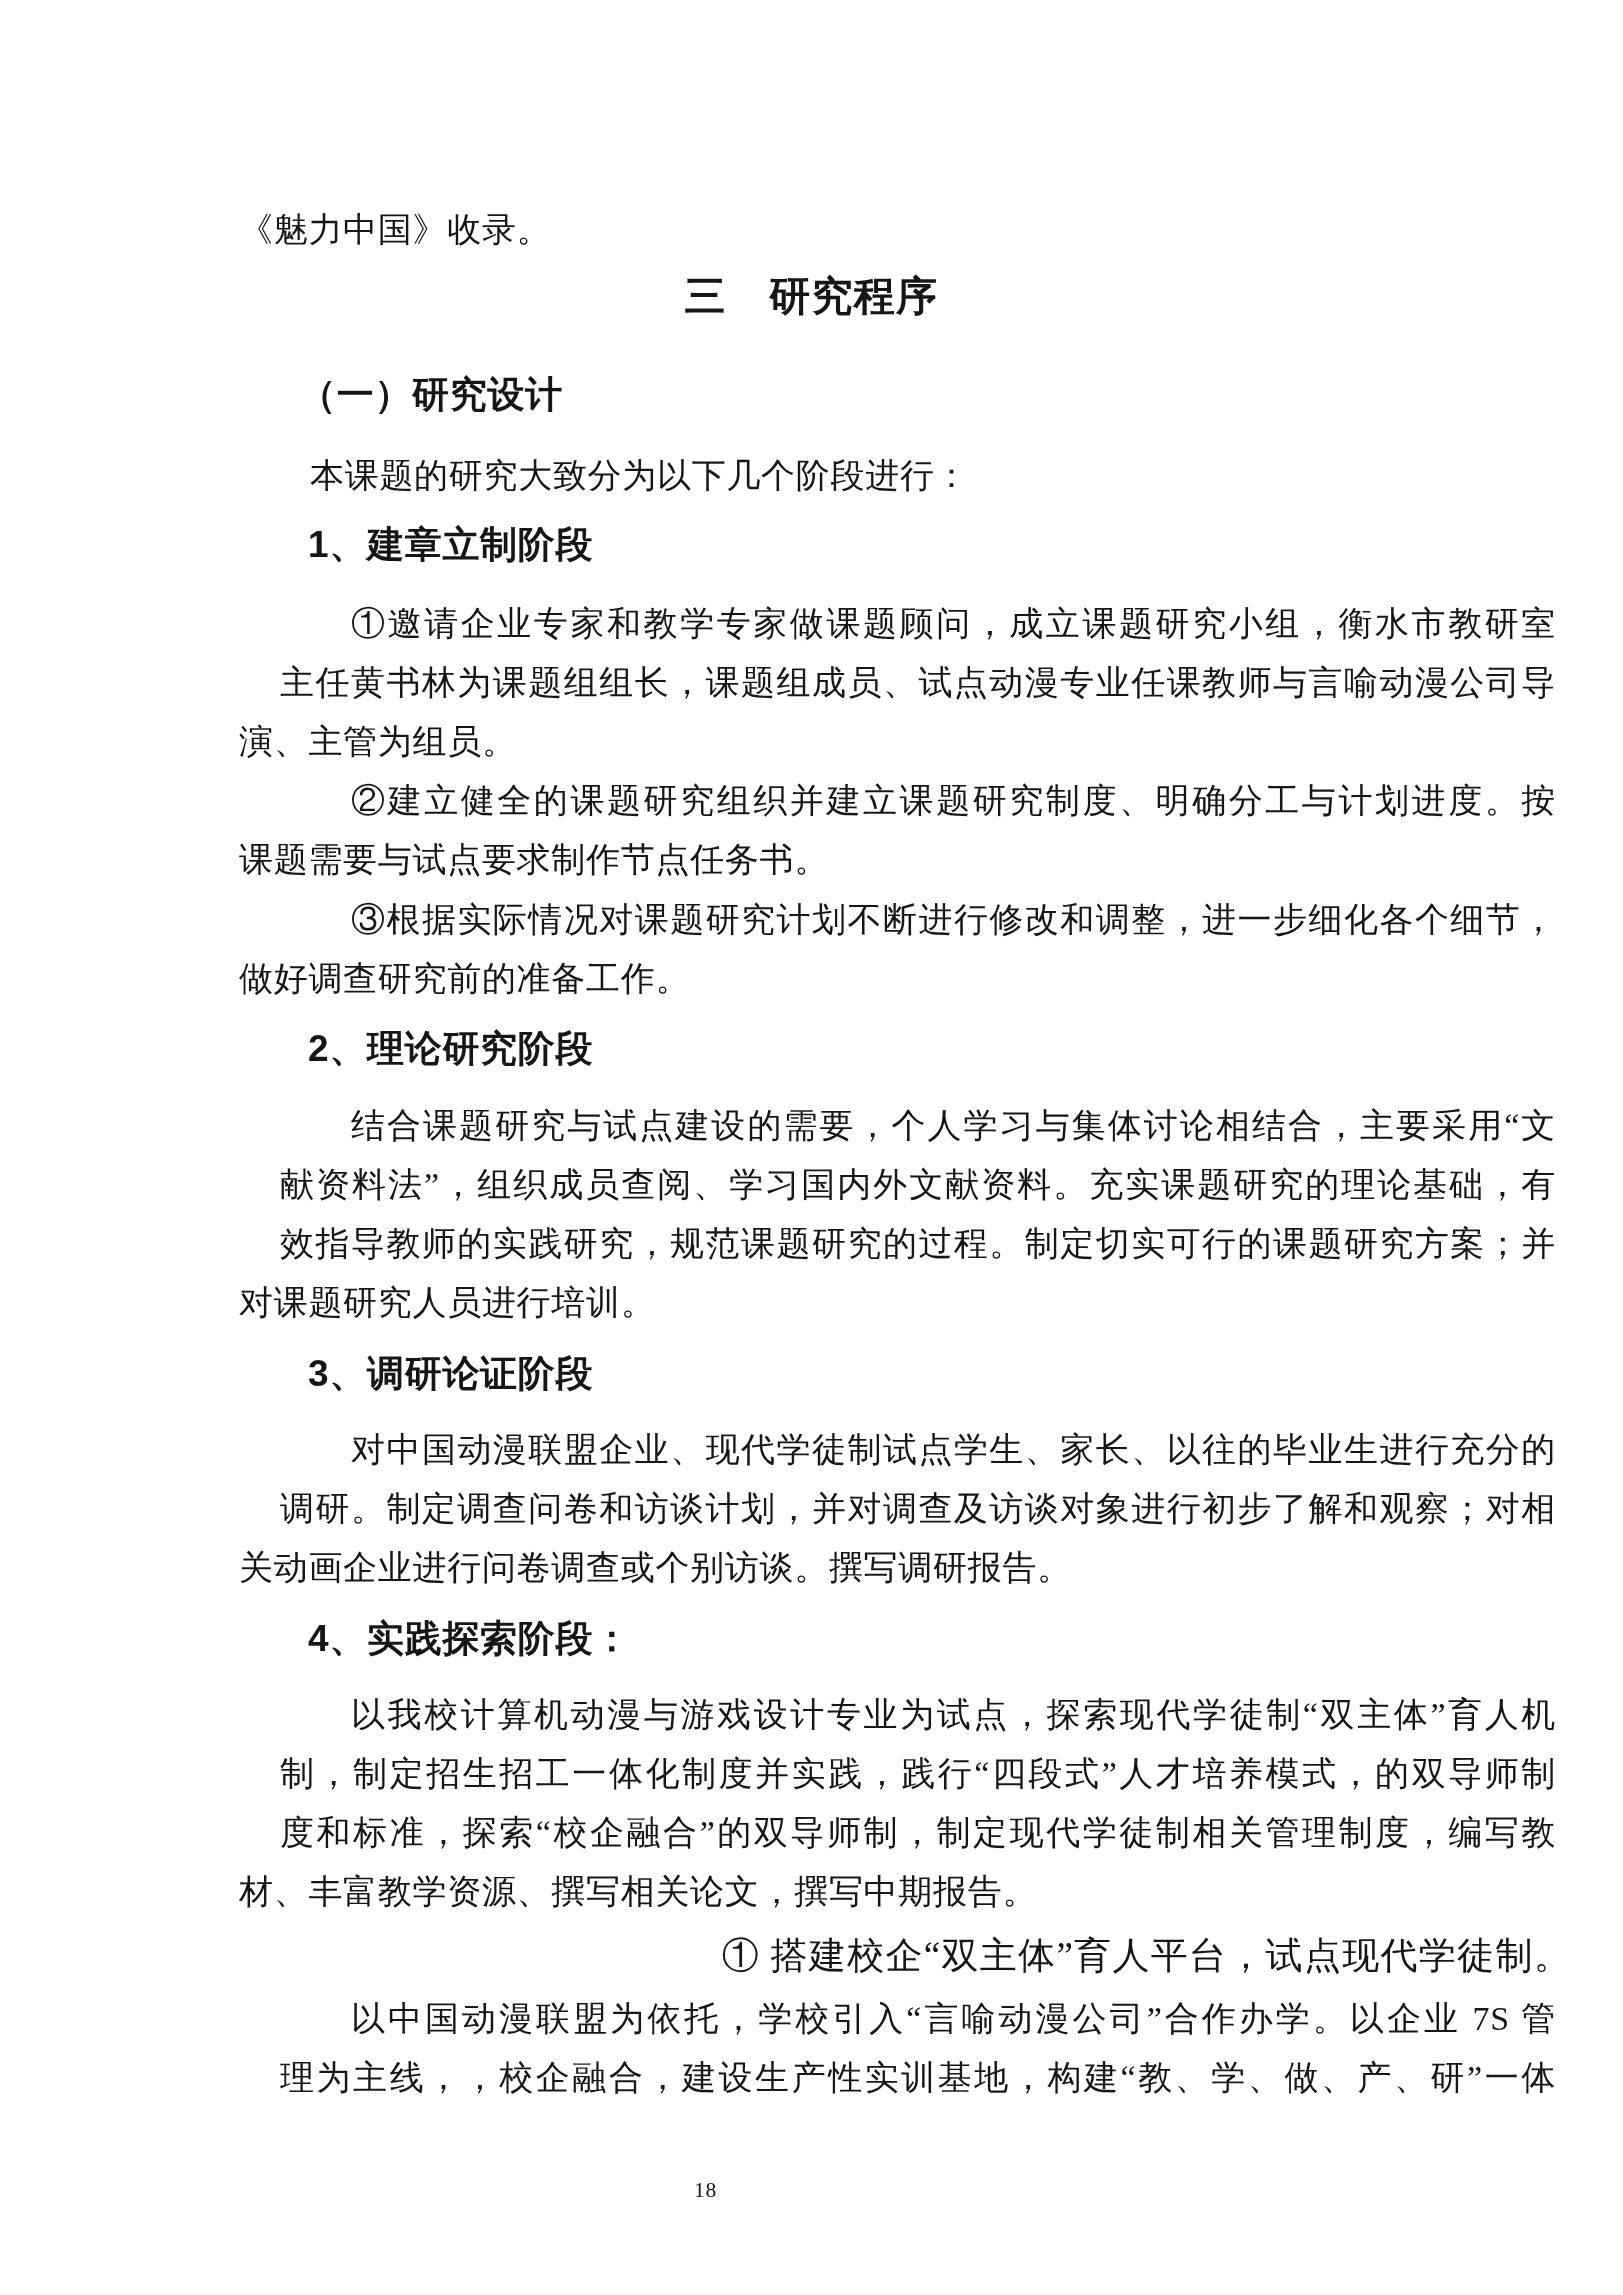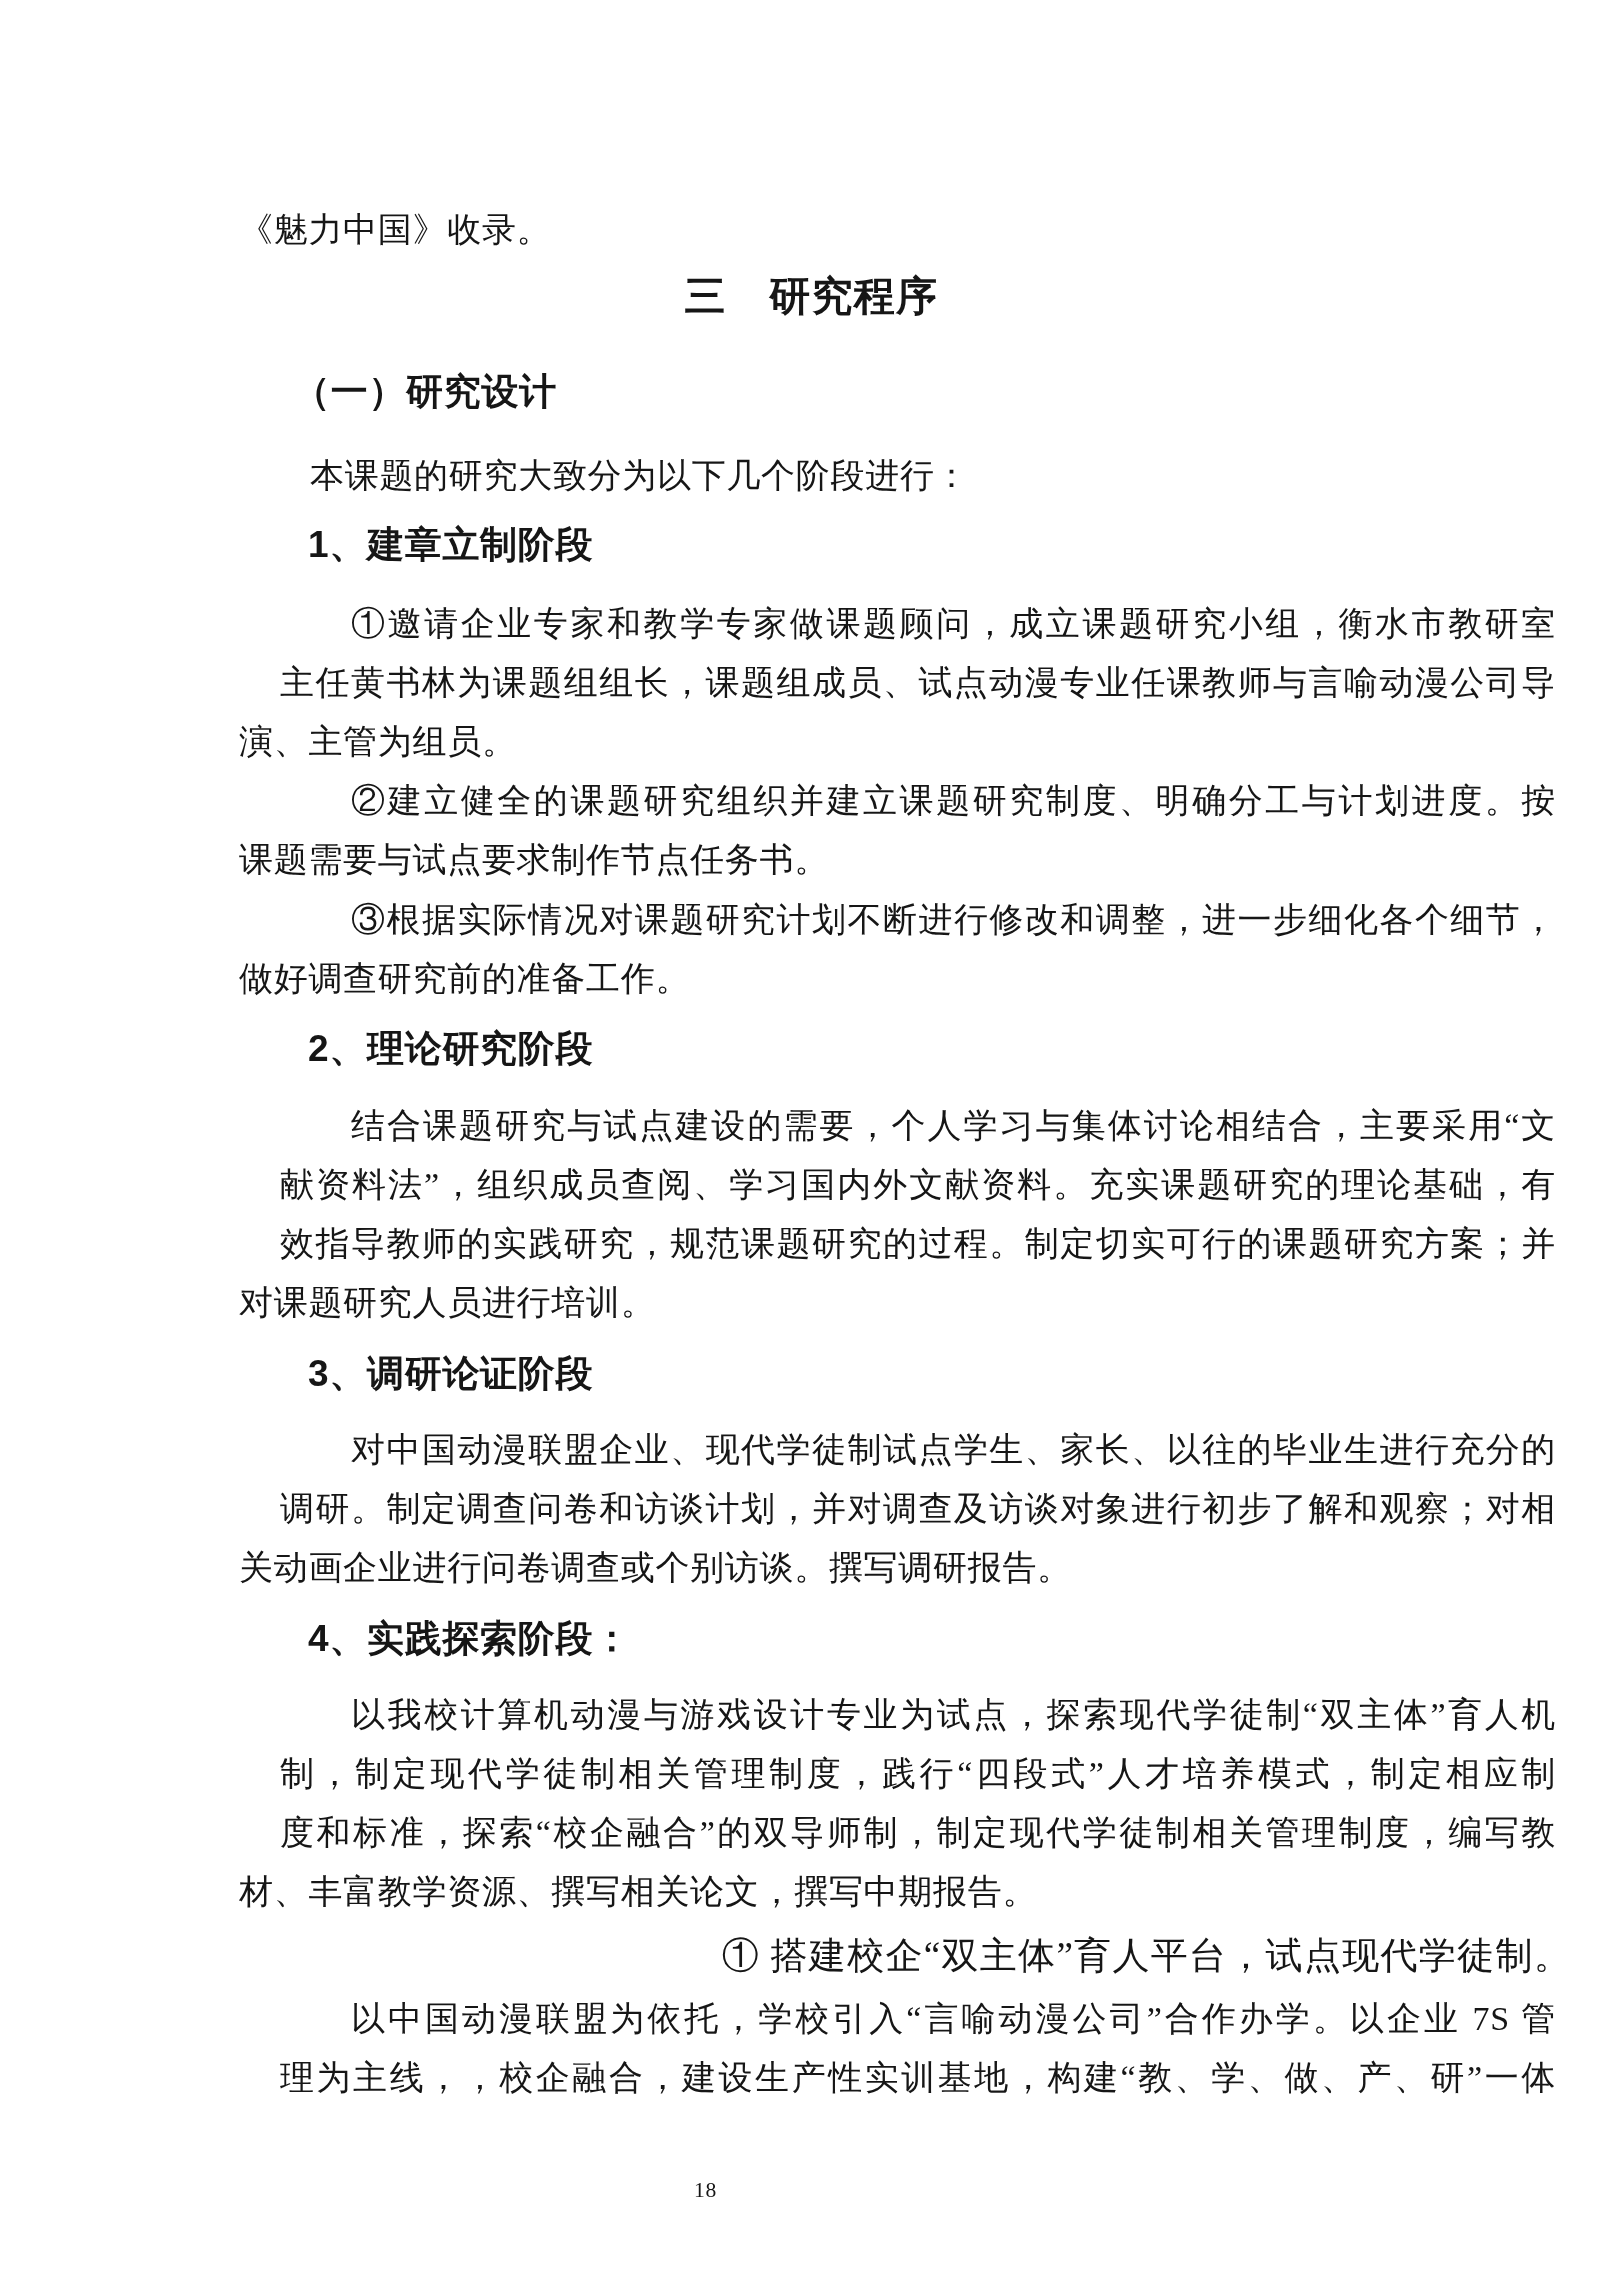--- a/index.html
+++ b/index.html
@@ -33,22 +33,22 @@
   }
   .h1 {
     left: 0; width: 1623px; height: 65px; line-height: 65px;
     text-align: center;
     font-family: "Liberation Sans", "DejaVu Sans", sans-serif;
     font-weight: 700;
     font-size: 41px;
     letter-spacing: 1.3px;
   }
   .h2 {
-    left: 293px; height: 65px; line-height: 65px;
-    font-family: Liberation Mono, monospace;
+    left: 299px; height: 65px; line-height: 65px;
+    font-family: Liberation Serif, serif;
     font-weight: 700;
     font-size: 37px;
   }
   .h3 {
     left: 308px; height: 65px; line-height: 65px;
     font-family: "Liberation Sans", "DejaVu Sans", sans-serif;
     font-weight: 700;
     font-size: 37px;
   }
   .sub {
@@ -91,21 +91,21 @@
   <div class="ln str" style="top:1214px">效指导教师的实践研究，规范课题研究的过程。制定切实可行的课题研究方案；并</div>
   <div class="ln" style="top:1273px">对课题研究人员进行培训。</div>
 
   <div class="ln h3" style="top:1341px">3、调研论证阶段</div>
   <div class="ln ind str" style="top:1420px">对中国动漫联盟企业、现代学徒制试点学生、家长、以往的毕业生进行充分的</div>
   <div class="ln str" style="top:1479px">调研。制定调查问卷和访谈计划，并对调查及访谈对象进行初步了解和观察；对相</div>
   <div class="ln" style="top:1538px">关动画企业进行问卷调查或个别访谈。撰写调研报告。</div>
 
   <div class="ln h3" style="top:1606px">4、实践探索阶段：</div>
   <div class="ln ind str" style="top:1685px">以我校计算机动漫与游戏设计专业为试点，探索现代学徒制“双主体”育人机</div>
-  <div class="ln str" style="top:1744px">制，制定现代学徒制相关管理制度，践行“四段式”人才培养模式，制定相应制</div>
+  <div class="ln str" style="top:1744px">制，制定招生招工一体化制度并实践，践行“四段式”人才培养模式，的双导师制</div>
   <div class="ln str" style="top:1803px">度和标准，探索“校企融合”的双导师制，制定现代学徒制相关管理制度，编写教</div>
   <div class="ln" style="top:1862px">材、丰富教学资源、撰写相关论文，撰写中期报告。</div>
 
   <div class="ln sub" style="top:1923px">① 搭建校企“双主体”育人平台，试点现代学徒制。</div>
   <div class="ln ind str" style="top:1989px">以中国动漫联盟为依托，学校引入“言喻动漫公司”合作办学。以企业 7S 管</div>
   <div class="ln str" style="top:2048px">理为主线，，校企融合，建设生产性实训基地，构建“教、学、做、产、研”一体</div>
 
   <div class="ln ftr" style="top:2174px">18</div>
 
 </div>

